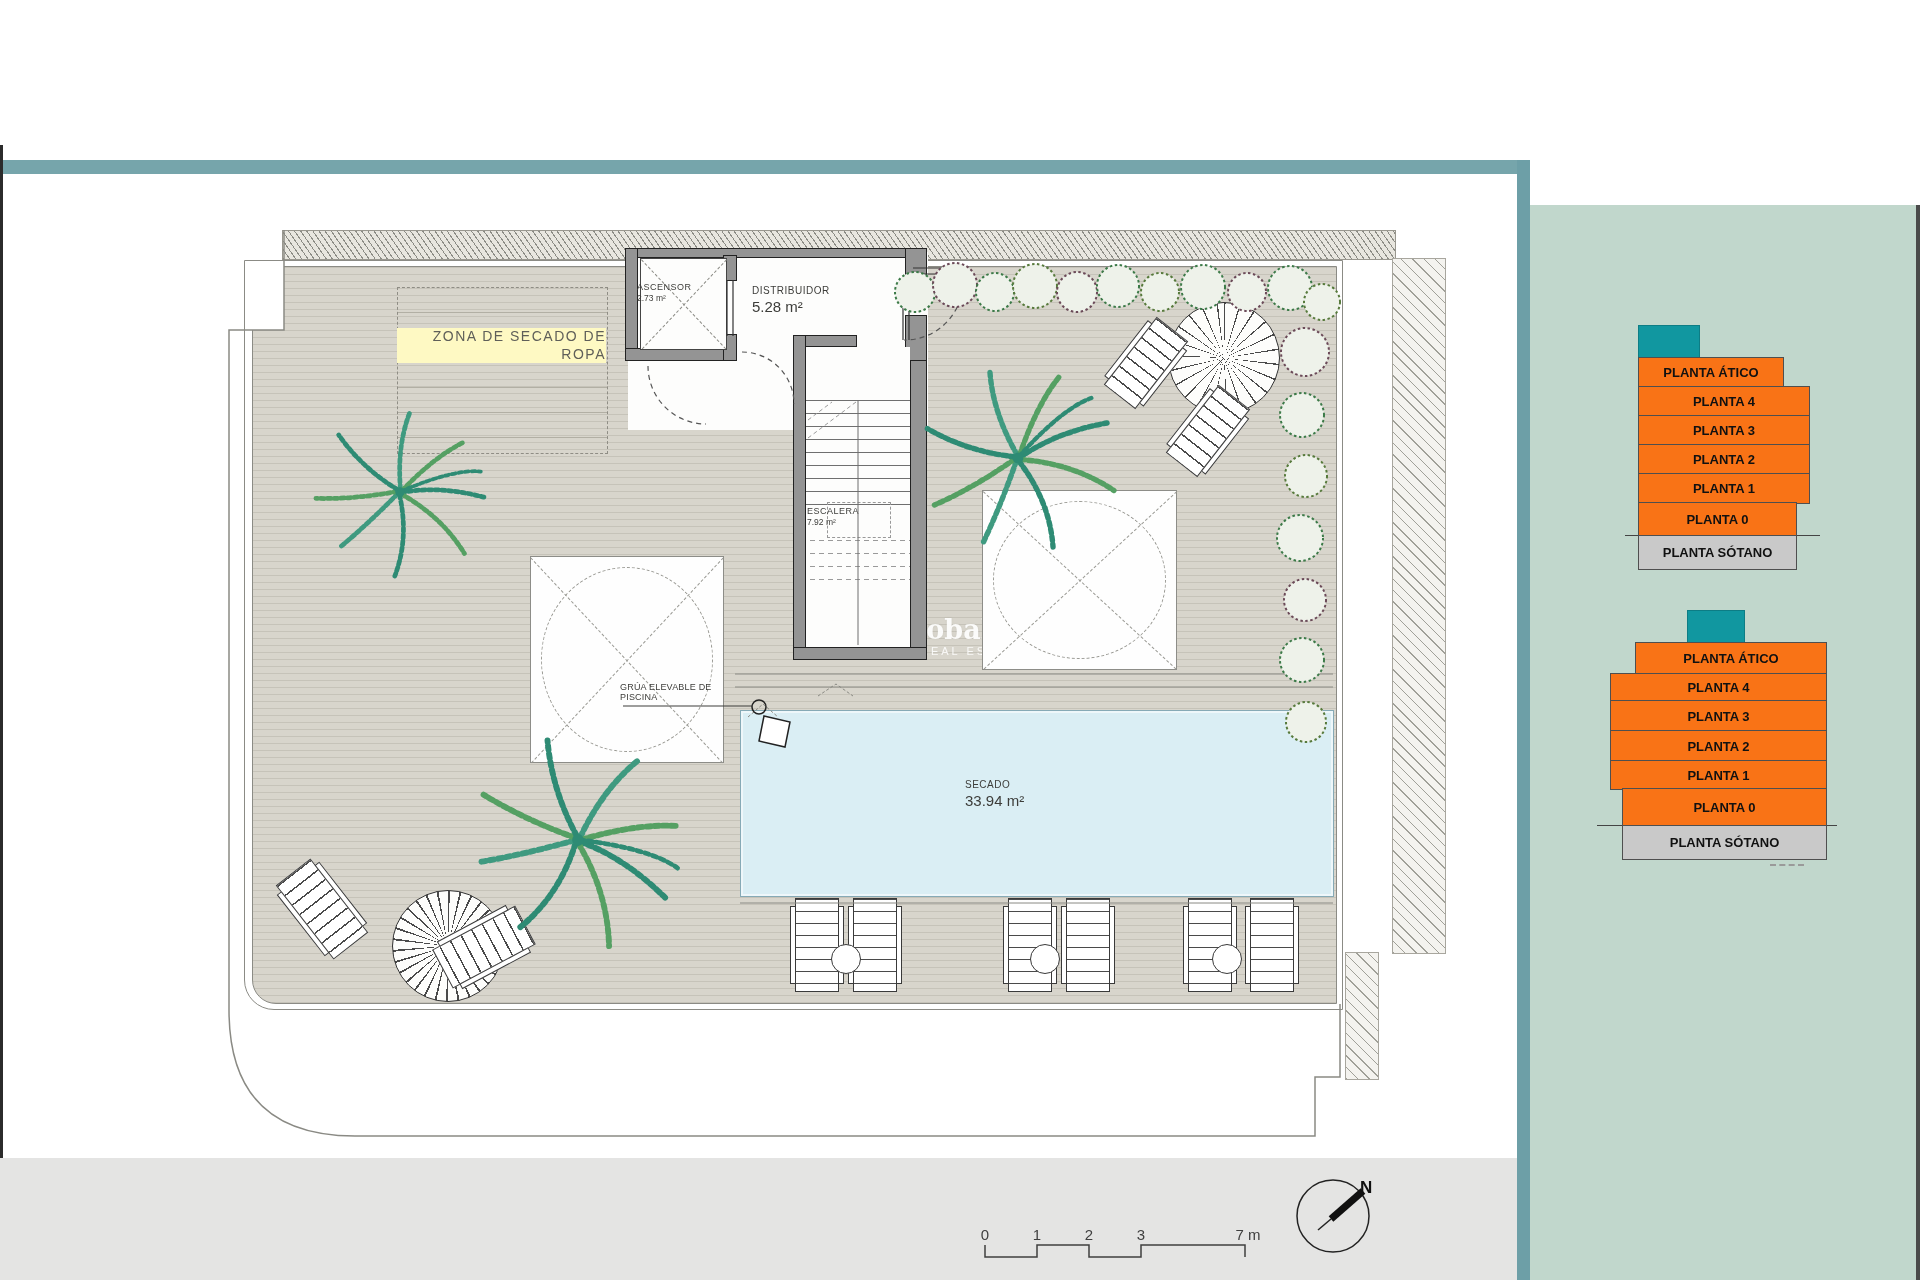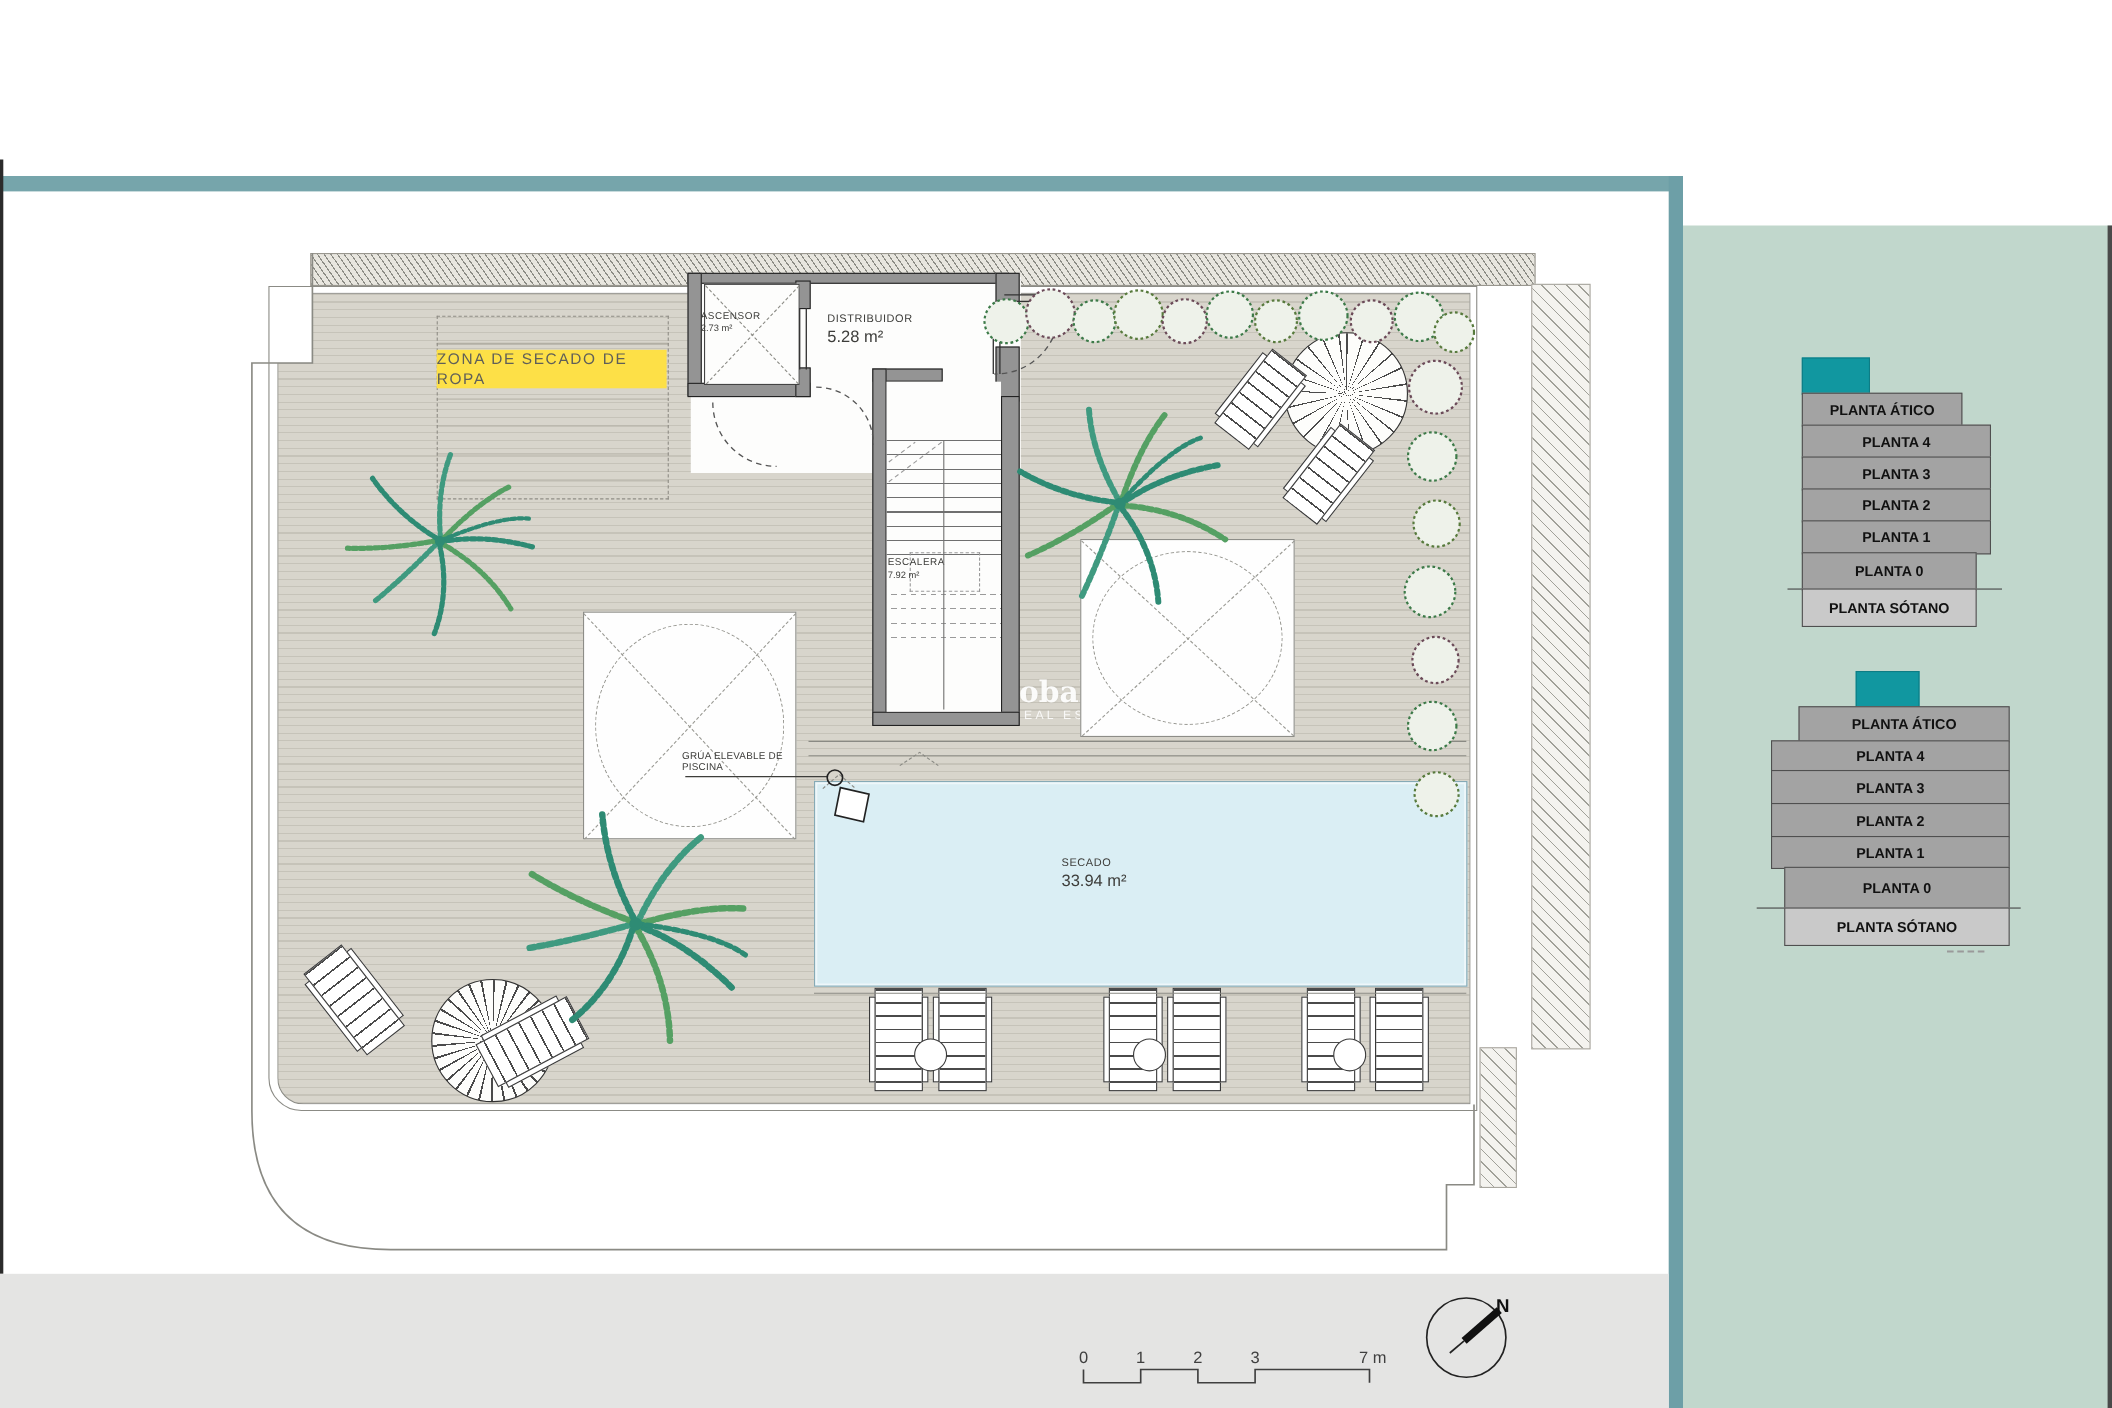--- a/index.html
+++ b/index.html
@@ -70,21 +70,21 @@
   .zona-lbl{font-size:14px;letter-spacing:1.5px;color:#5f5f59;}
   .grua-lbl{font-size:9px;color:#3d3d3a;letter-spacing:.2px;}
   .watermark-brand{font-family:"DejaVu Serif",serif;font-size:27px;font-weight:bold;
     color:rgba(255,255,255,.92);text-shadow:0 0 2px rgba(120,120,110,.15);}
   .watermark-tag{font-size:11px;letter-spacing:3px;color:rgba(255,255,255,.85);}
   .main-title{font-size:54px;font-weight:bold;color:#141414;letter-spacing:2px;}
   .tick-lbl{font-size:15px;color:#3f3f3f;text-align:center;width:44px;}
   .north-lbl{font-size:17px;font-weight:bold;color:#111;}
 
   
-  .lvl{background:#a3a3a3;border:1px solid #4f4f4f;color:#111;font-size:13px;font-weight:bold;
+  .lvl{background:#f97316;border:1px solid #4f4f4f;color:#111;font-size:13px;font-weight:bold;
     display:flex;align-items:center;justify-content:center;white-space:nowrap;}
   .lvl.sotano{background:#c9c9c9;}
   .cap{background:#1197a0;border:1px solid #0d7d85;}
   .stack-line{border-top:1.5px solid #444;}
   .dash-note{width:34px;height:0;border-top:2px dashed #9a9a9a;}
 
   svg.linework{position:absolute;left:0;top:0;width:1920px;height:1280px;pointer-events:none;}
   .z2{z-index:2}.z3{z-index:3}.z4{z-index:4}.z5{z-index:5}.z6{z-index:6}.z10{z-index:10}
   .z11{z-index:11}.z12{z-index:12}.z15{z-index:15}.z30{z-index:30}
   .z40{z-index:40}.z50{z-index:50}.z55{z-index:55}.z60{z-index:60}
@@ -100,21 +100,21 @@
   <div class="a edge-left"></div>
   <div class="a edge-right"></div>
 
   <div class="a deck-outer z2"></div>
   <div class="a deck z2"></div>
   <div class="a hatch-top z3"></div>
   <div class="a hatch-right z3"></div>
   <div class="a hatch-right2 z3"></div>
 
   <div class="a zona-box z4"></div>
-  <div class="a plan-lbl zona-lbl z30" style="left:397px;top:318px;width:209px;text-align:left;background:#fde047;">ZONA DE SECADO DE ROPA</div>
+  <div class="a plan-lbl zona-lbl z30" style="left:397px;top:328px;width:209px;text-align:right;background:#fef9c3;">ZONA DE SECADO DE ROPA</div>
 
   <div class="a watermark-brand z5" style="left:893px;top:614px;">Global S</div>
   <div class="a watermark-tag z5" style="left:920px;top:645px;">REAL ESTAT</div>
 
   <div class="a pool z4"></div>
   <div class="a plan-lbl z30" style="left:965px;top:779px;width:120px;">
     <div class="room-name">SECADO</div>
     <div class="room-area">33.94 m²</div>
   </div>
 

